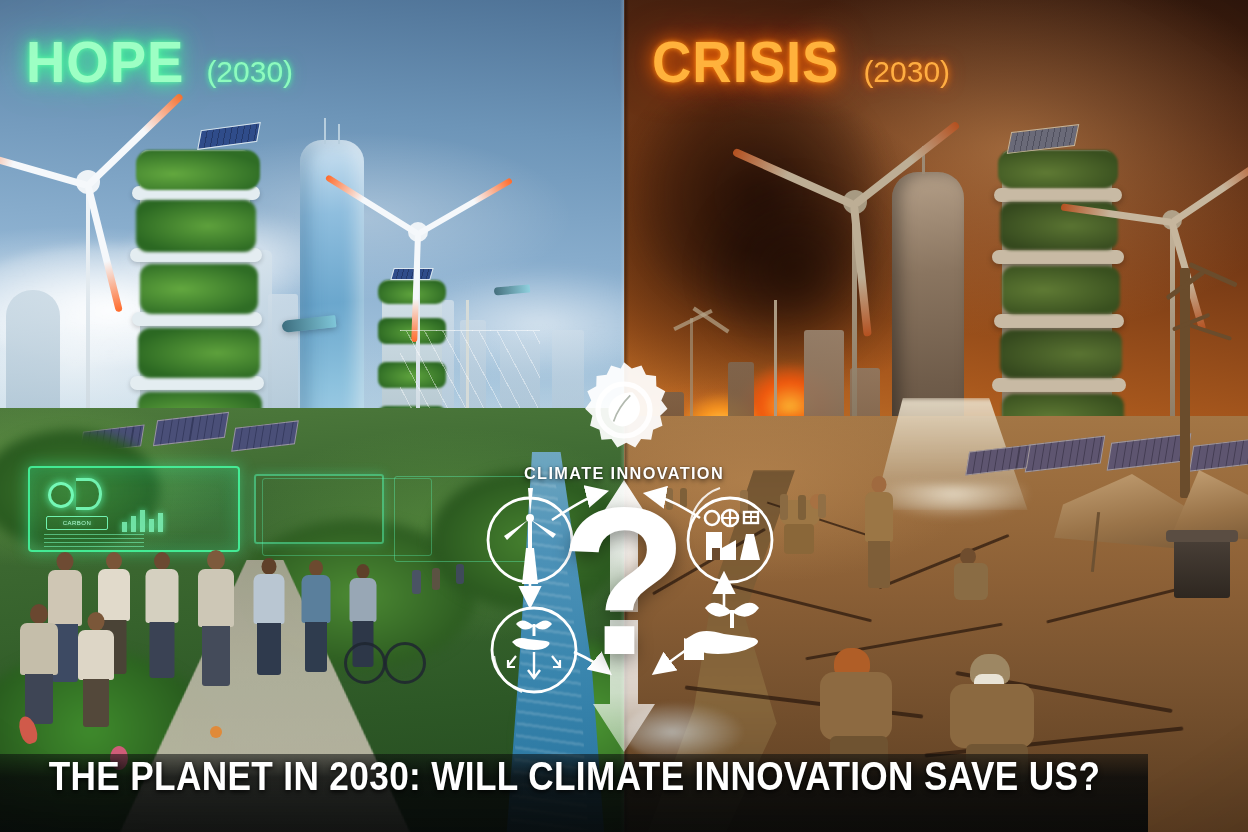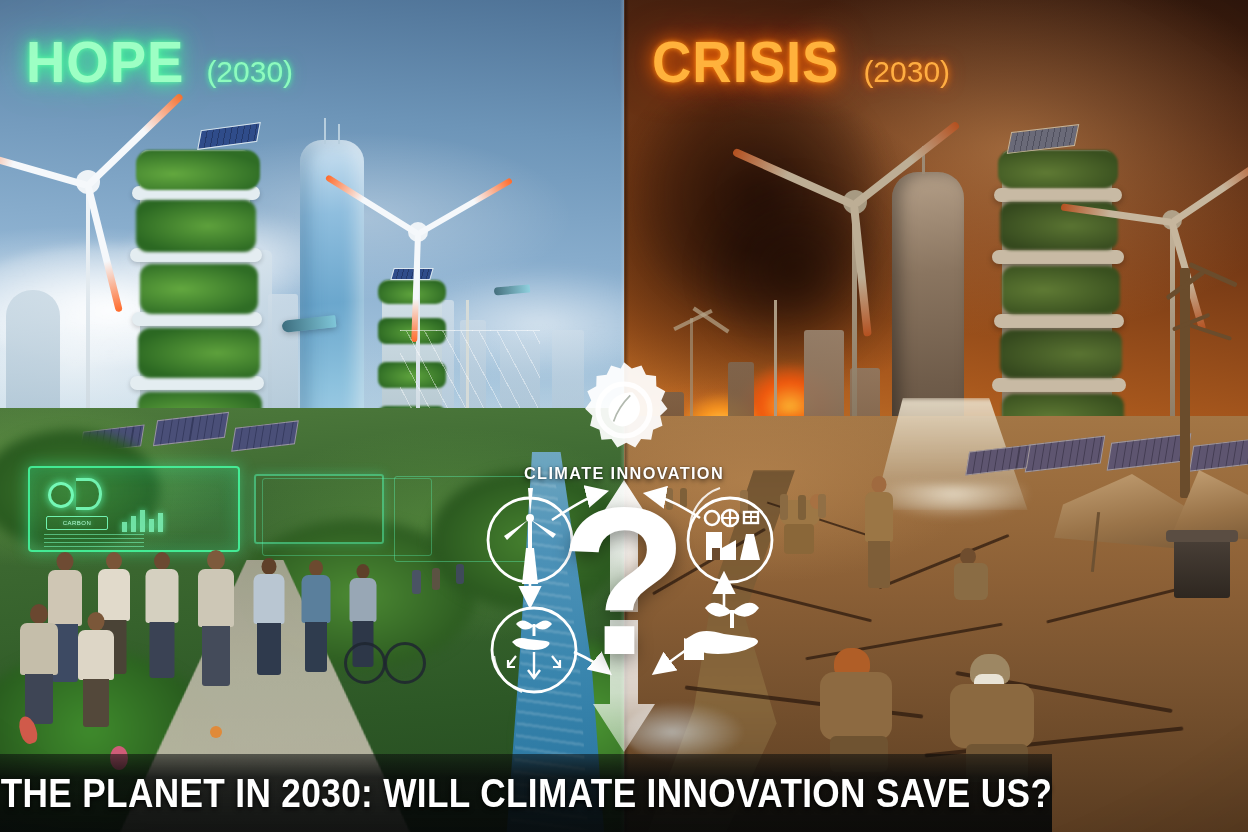--- a/index.html
+++ b/index.html
@@ -231,23 +231,23 @@
     position:absolute; left:50%; top:500px; transform:translateX(-50%);
     z-index:25;
     font-size:210px; font-weight:700; line-height:.78;
     color:#ffffff;
     text-shadow:0 6px 18px rgba(0,0,0,.38);
     font-family:"Liberation Sans", sans-serif;
   }
 
   
   .banner {
-    position:absolute; left:0; bottom:0; width:1052px; height:78px;
+    position:absolute; left:0; bottom:0; width:1148px; height:78px;
     background:linear-gradient(180deg, rgba(10,12,12,.55) 0%, rgba(8,10,10,.86) 30%, rgba(6,8,8,.93) 100%);
-    display:flex; align-items:center; justify-content:center;
+    display:flex; align-items:flex-start; justify-content:center;
     z-index:40;
   }
   .banner-text {
     font-size:40px; font-weight:700; letter-spacing:.4px;
     color:#ffffff;
     transform:scaleX(.88);
     white-space:nowrap;
     text-shadow:0 2px 6px rgba(0,0,0,.85);
   }
   .vignette {

